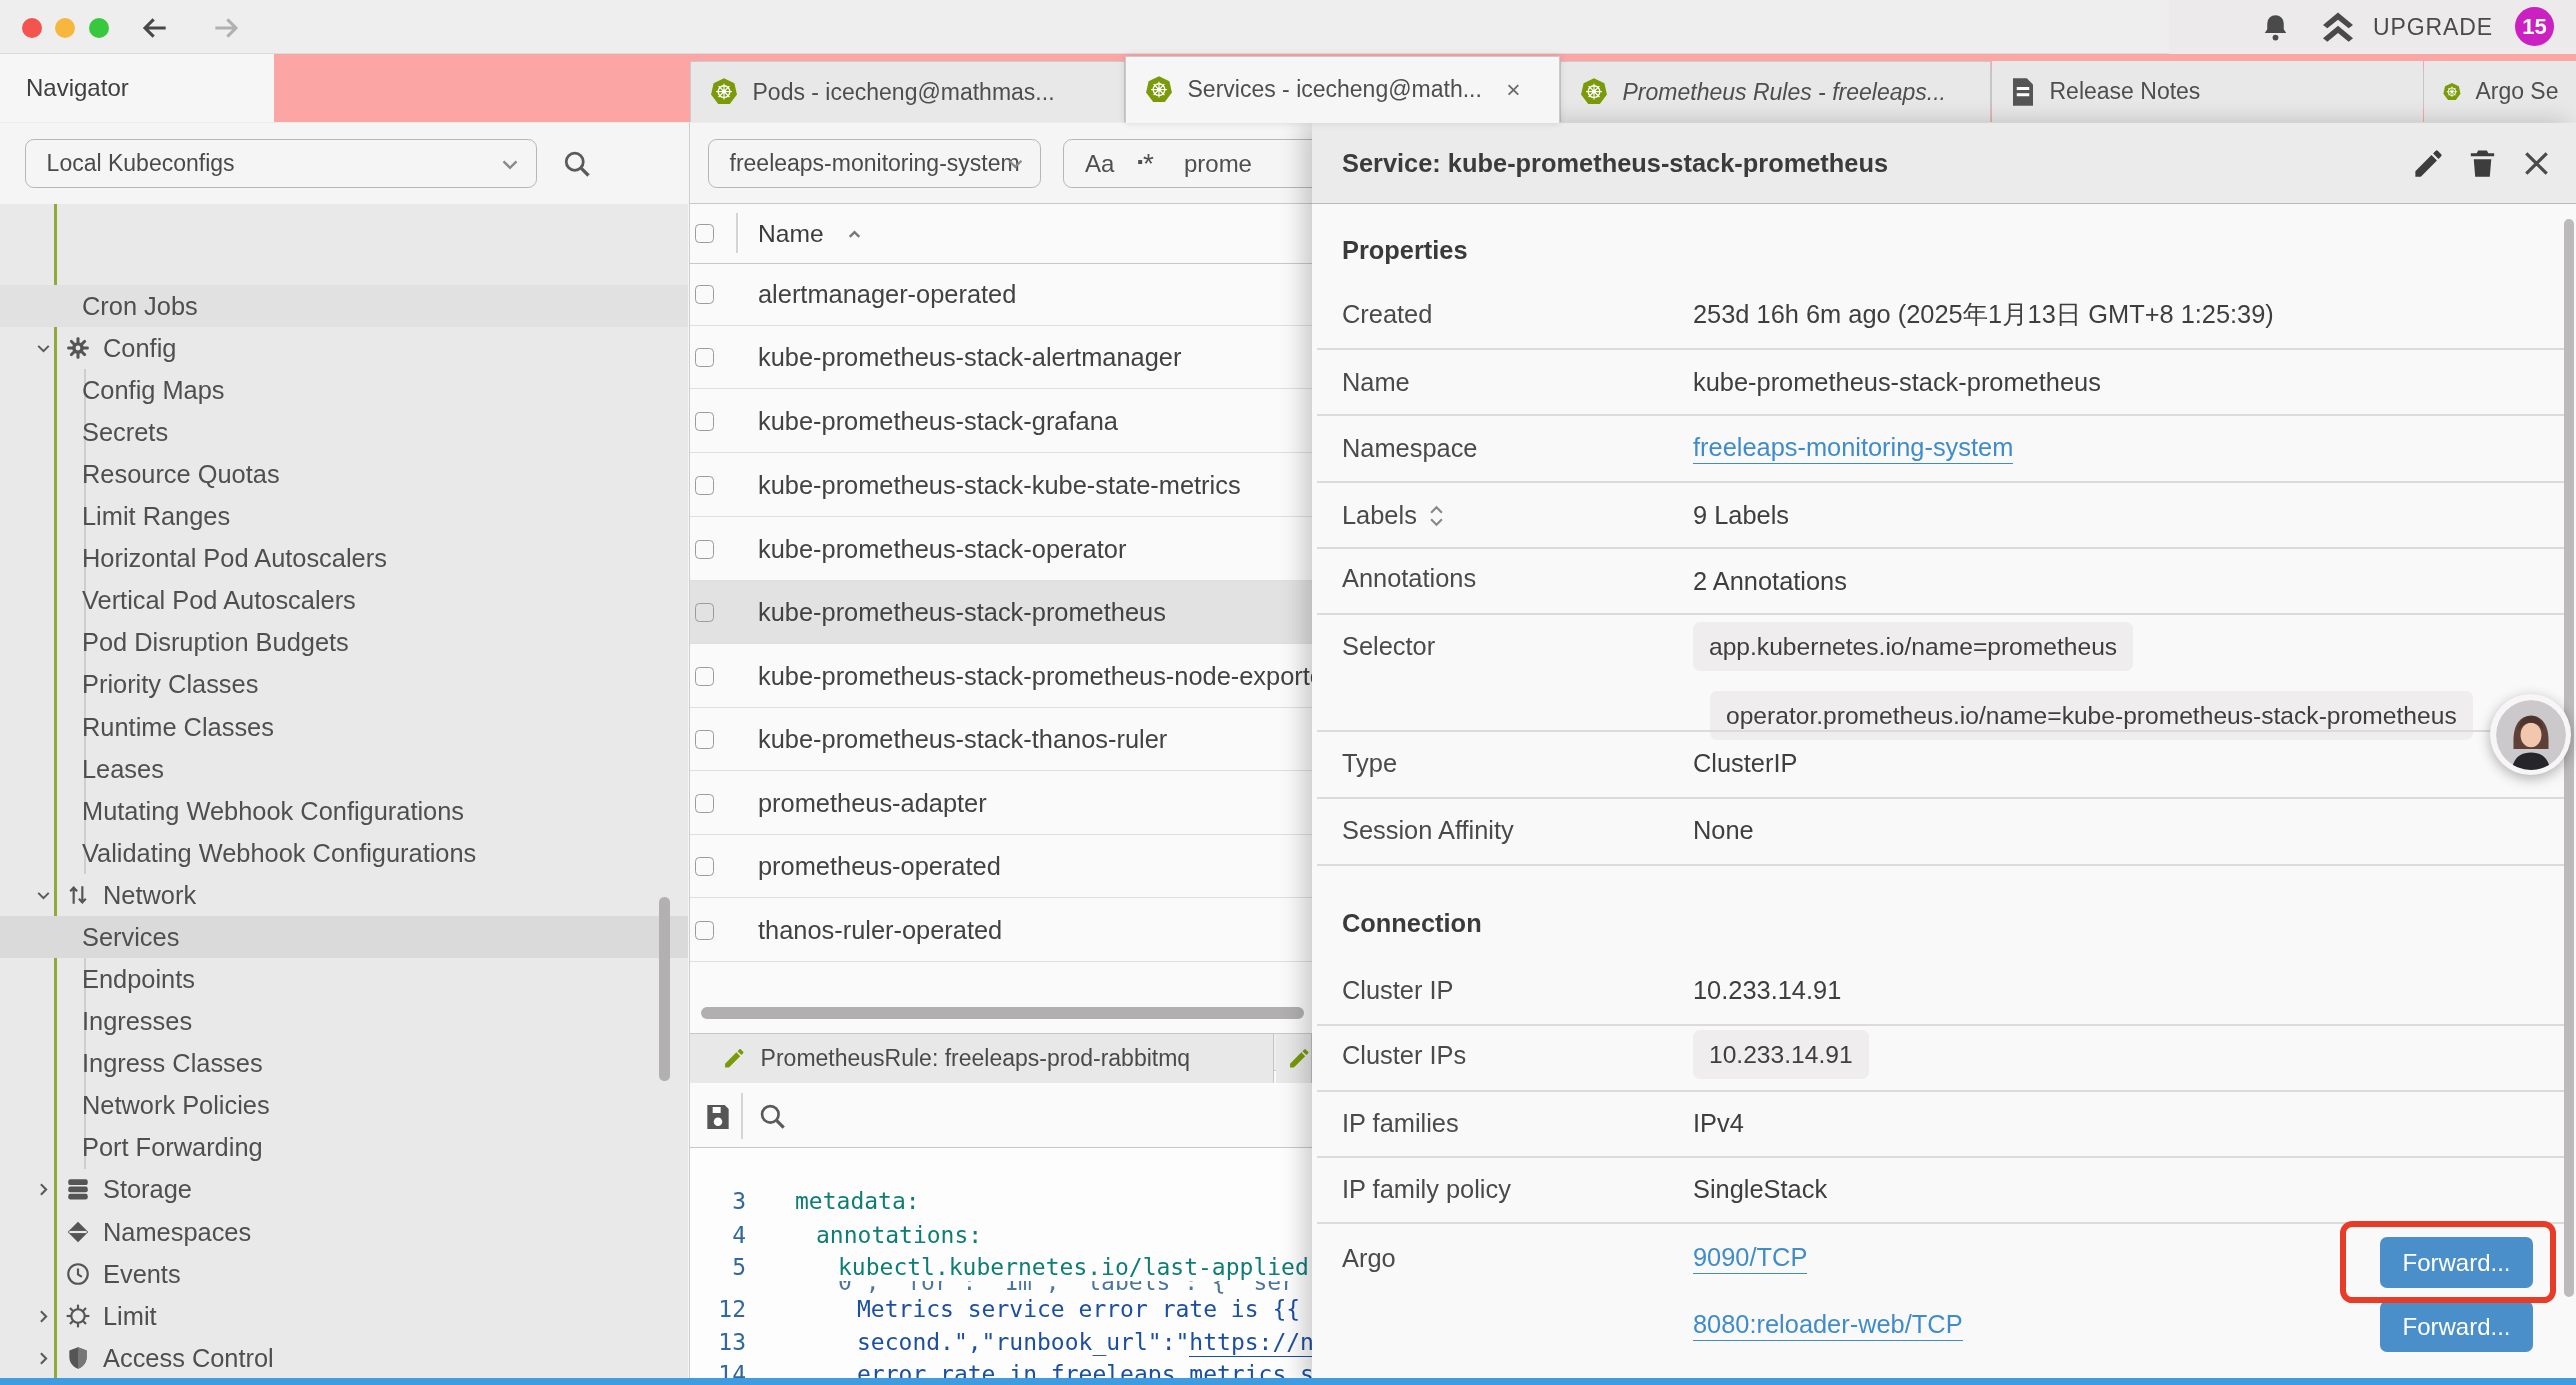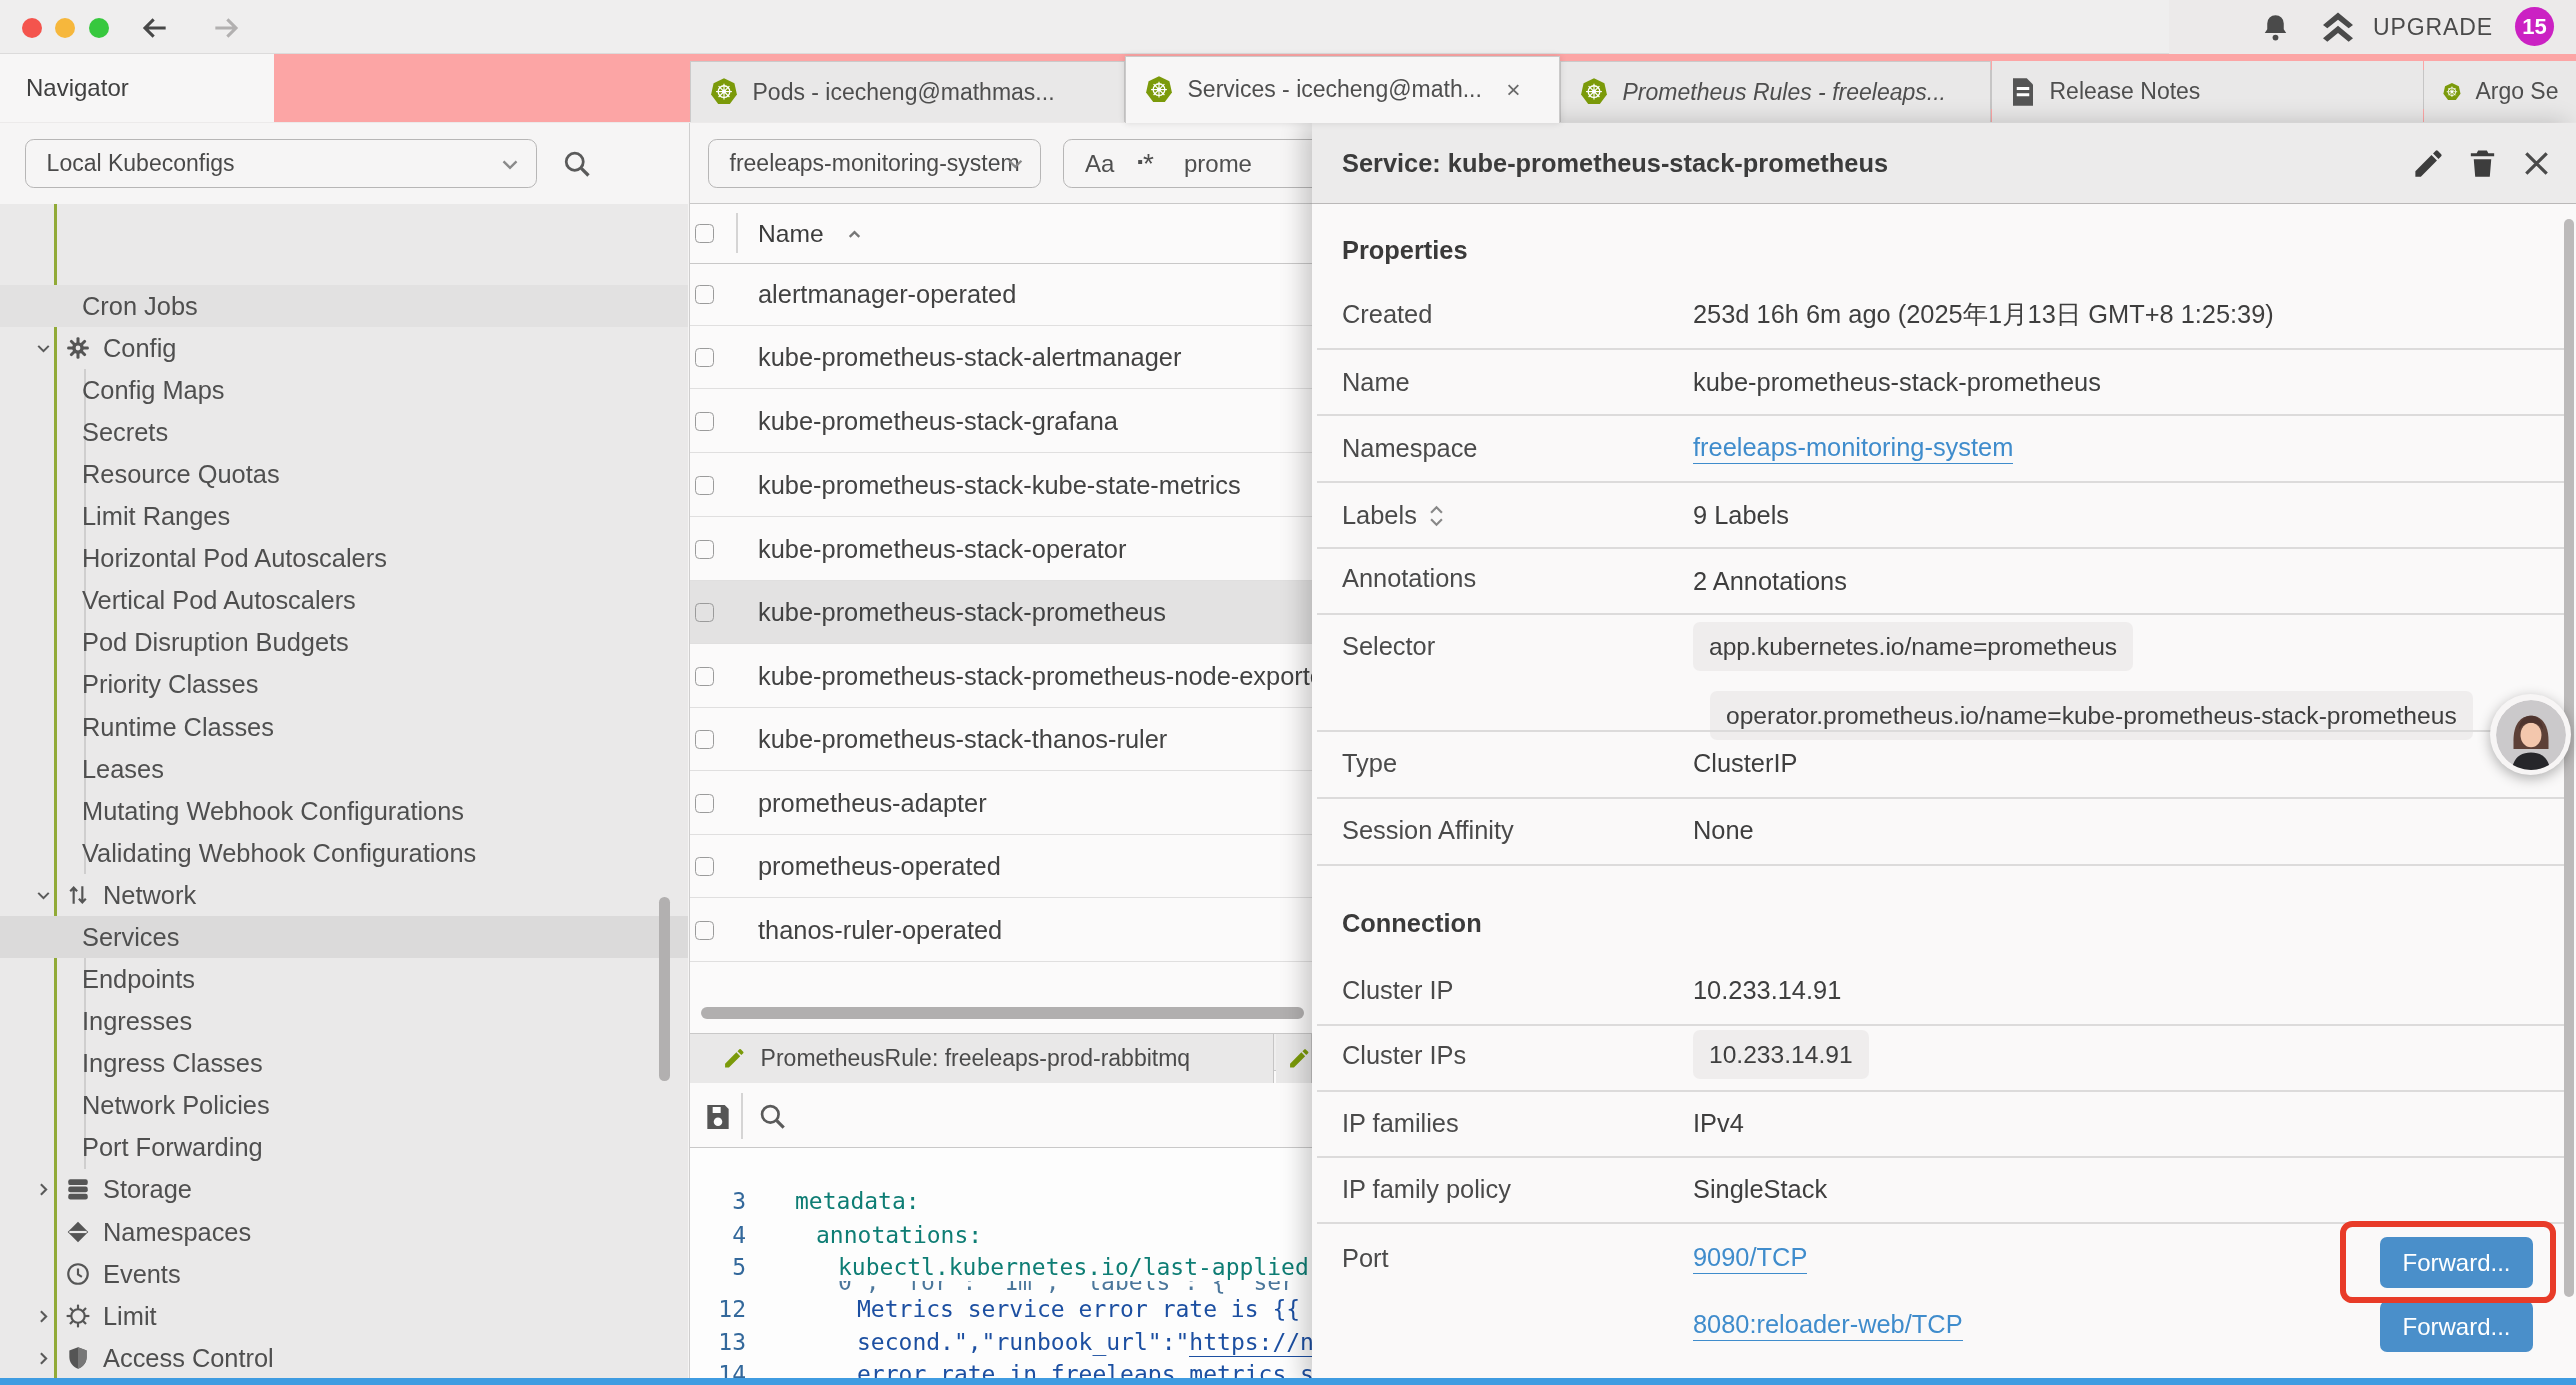--- a/index.html
+++ b/index.html
@@ -567,21 +567,21 @@
     <div class="dsep" style="top:967px;"></div>
 
     <div class="dlabel" style="top:983px;">IP families</div>
     <div class="dvalue" style="top:983px;">IPv4</div>
     <div class="dsep" style="top:1033px;"></div>
 
     <div class="dlabel" style="top:1049px;">IP family policy</div>
     <div class="dvalue" style="top:1049px;">SingleStack</div>
     <div class="dsep" style="top:1099px;"></div>
 
-    <div class="dlabel" style="top:1118px;">Port</div>
+    <div class="dlabel" style="top:1118px;">Argo</div>
     <div class="dvalue" style="top:1118px;">
         <span class="dlink">9090/TCP</span>
       </div>
     <div class="dvalue" style="top:1185px;">
         <span class="dlink">8080:reloader-web/TCP</span>
       </div>
 
     <div class="fwdbtn" style="top:1114px;">Forward...</div>
     <div class="fwdbtn" style="top:1178px;">Forward...</div>
     <div class="redbox"></div>

